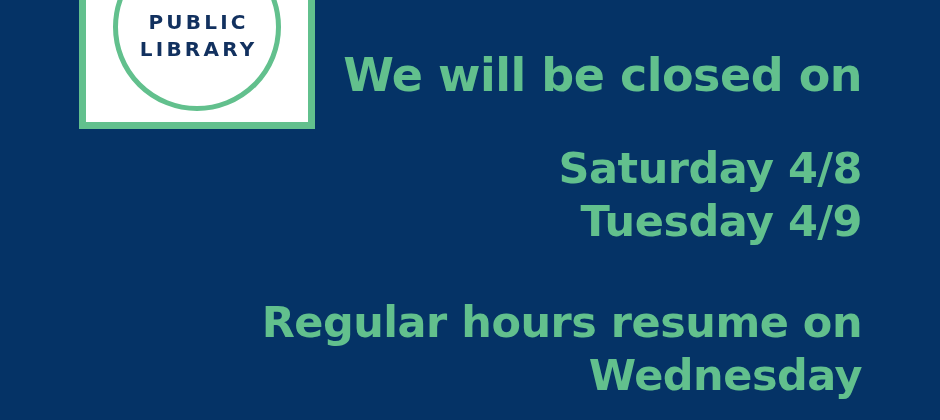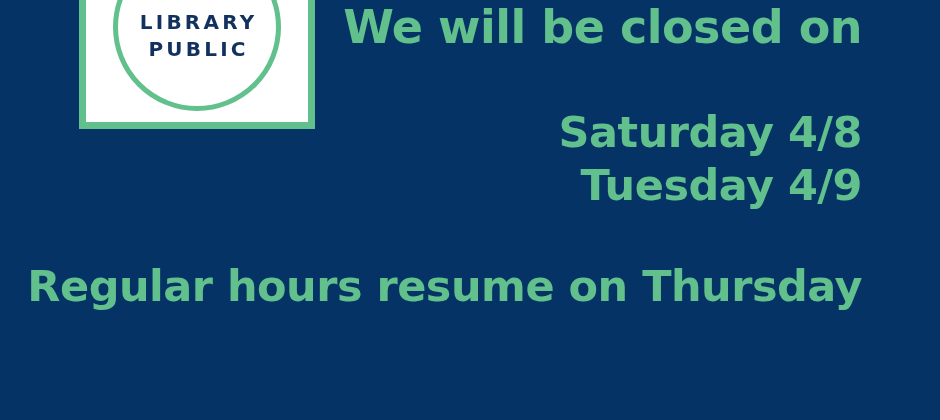--- a/index.html
+++ b/index.html
@@ -73,26 +73,27 @@
     position: absolute;
     left: 0;
     top: 0;
     width: 862px;           
     text-align: right;
     color: #62C08D;
     font-family: "DejaVu Sans", sans-serif;
     font-weight: bold;
   }
   #headline {
+    margin-top: 48px;
     font-size: 46px;
     line-height: 54px;
     letter-spacing: -0.5px;
   }
   #dates {
-    margin-top: 52px;
+    margin-top: 40px;
   }
   #dates .date-line {
     display: block;
     font-size: 43px;
     line-height: 53px;
     letter-spacing: -0.5px;
   }
   #footer-line {
     margin-top: 48px;
     font-size: 43px;
@@ -102,32 +103,32 @@
 </style>
 </head>
 <body>
 
 <div id="poster">
 
   <div id="logo">
     <div id="logo-inner">
       <div id="logo-circle"></div>
       <div id="logo-text">
+        <span class="logo-line">PUBLIC</span>
         <span class="logo-line">LIBRARY</span>
-        <span class="logo-line">PUBLIC</span>
       </div>
     </div>
   </div>
 
   <div id="message">
 
     <div id="headline">We will be closed on</div>
 
     <div id="dates">
       <span class="date-line">Saturday 4/8</span>
       <span class="date-line">Tuesday 4/9</span>
     </div>
 
-    <div id="footer-line">Regular hours resume on Thursday</div>
+    <div id="footer-line">Regular hours resume on Wednesday</div>
 
   </div>
 
 </div>
 
 </body></html>

